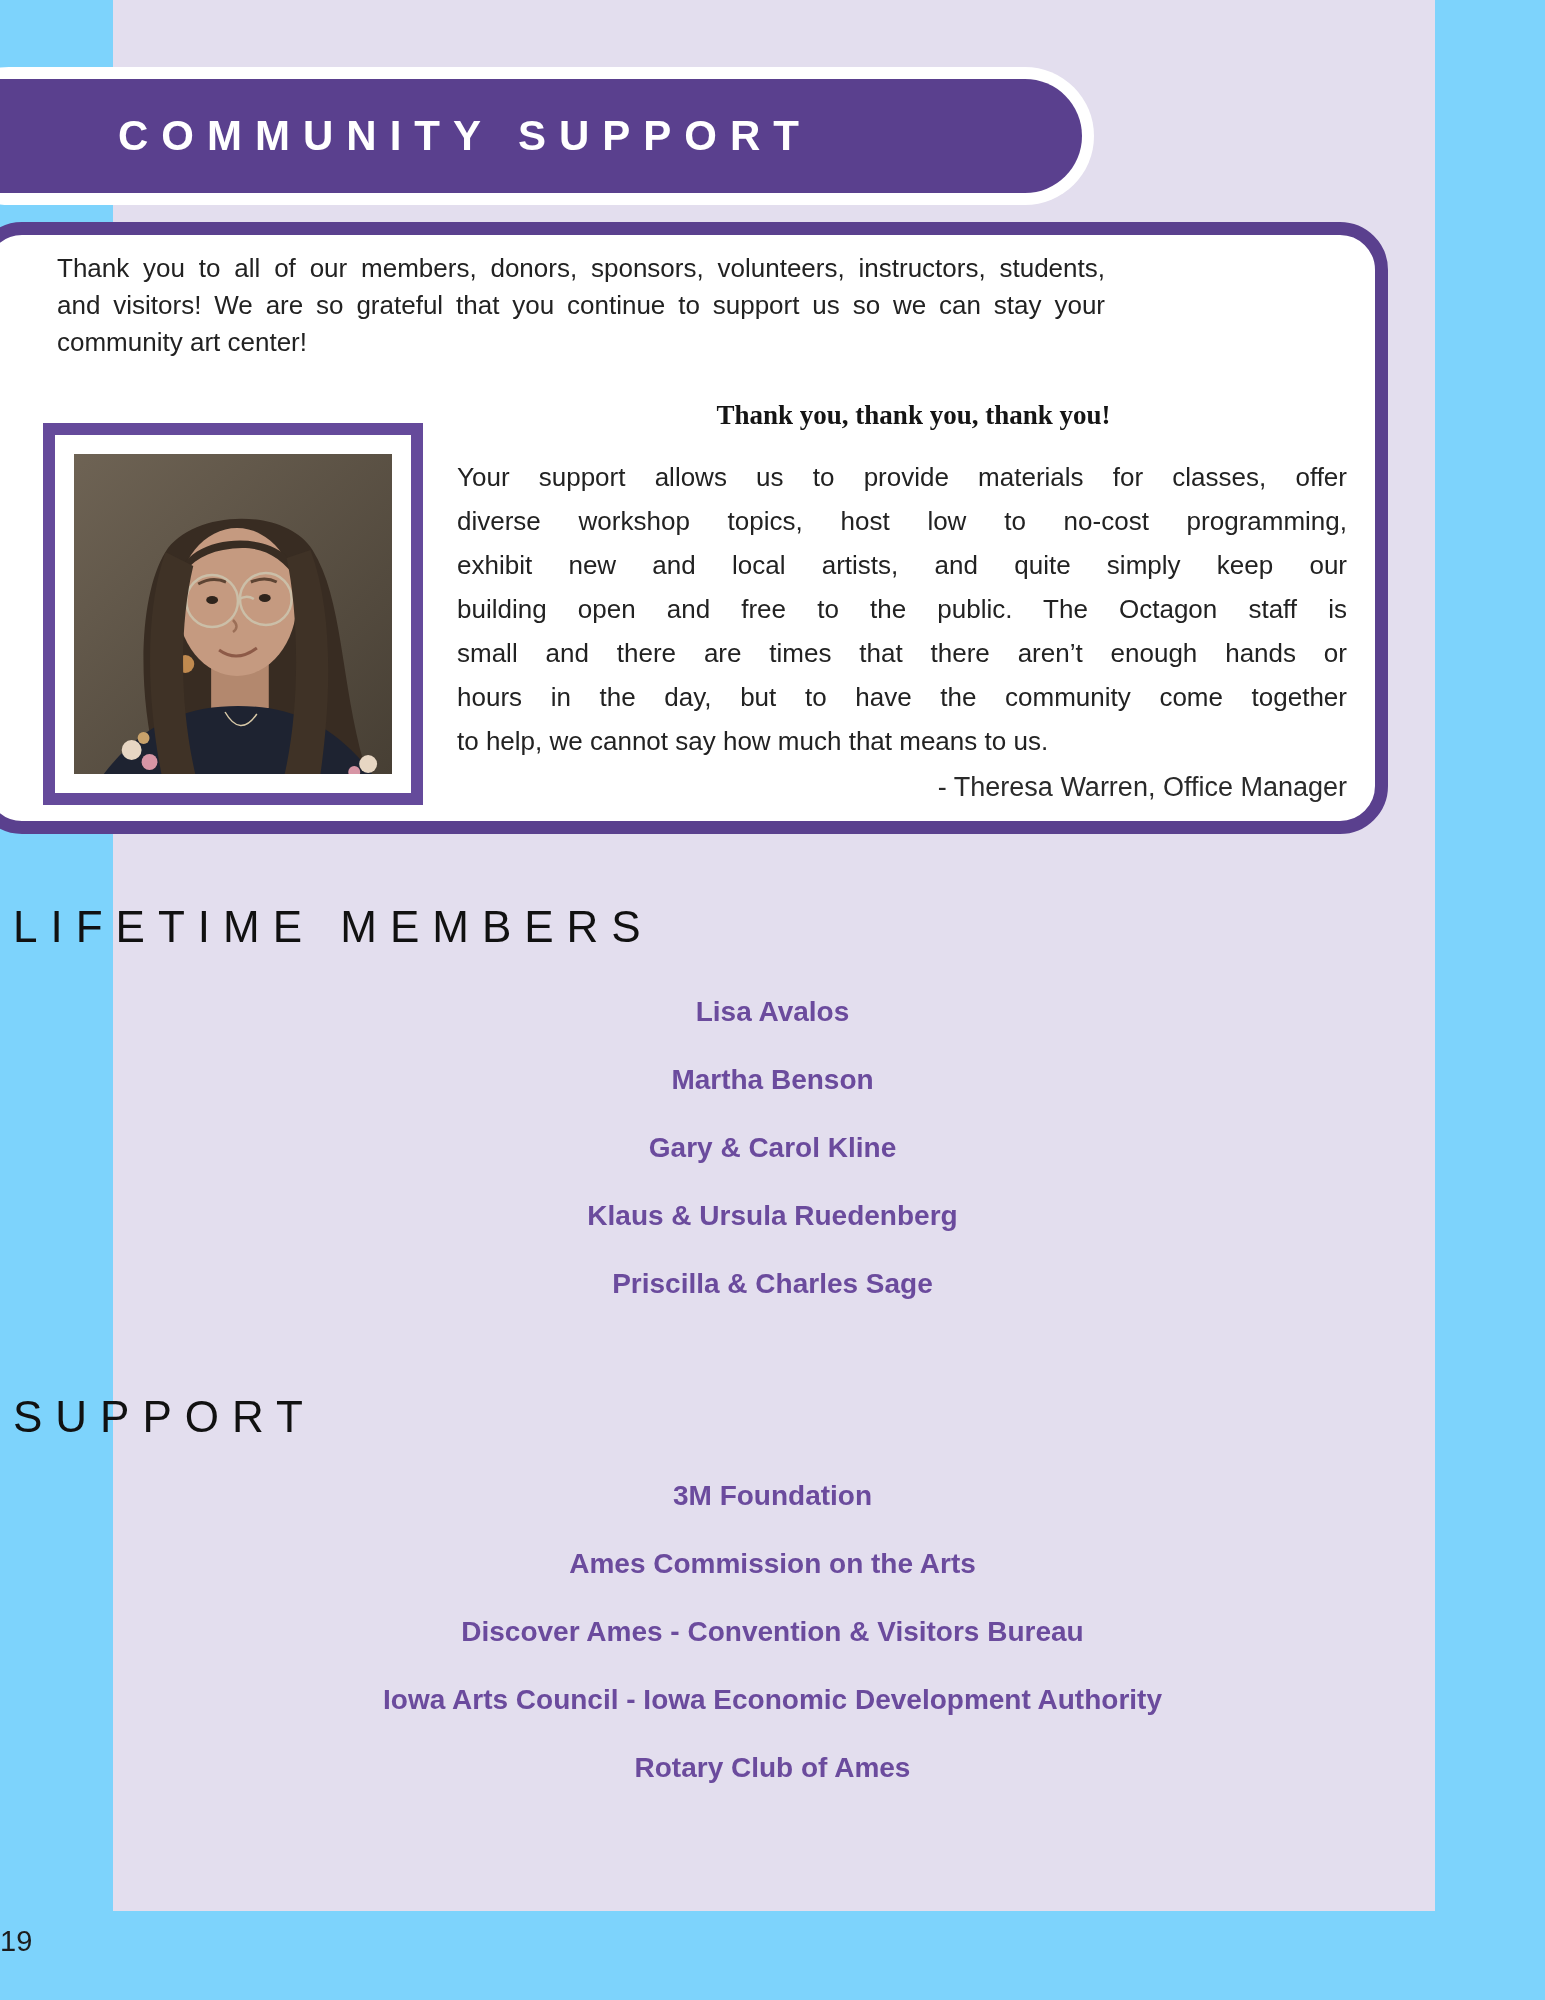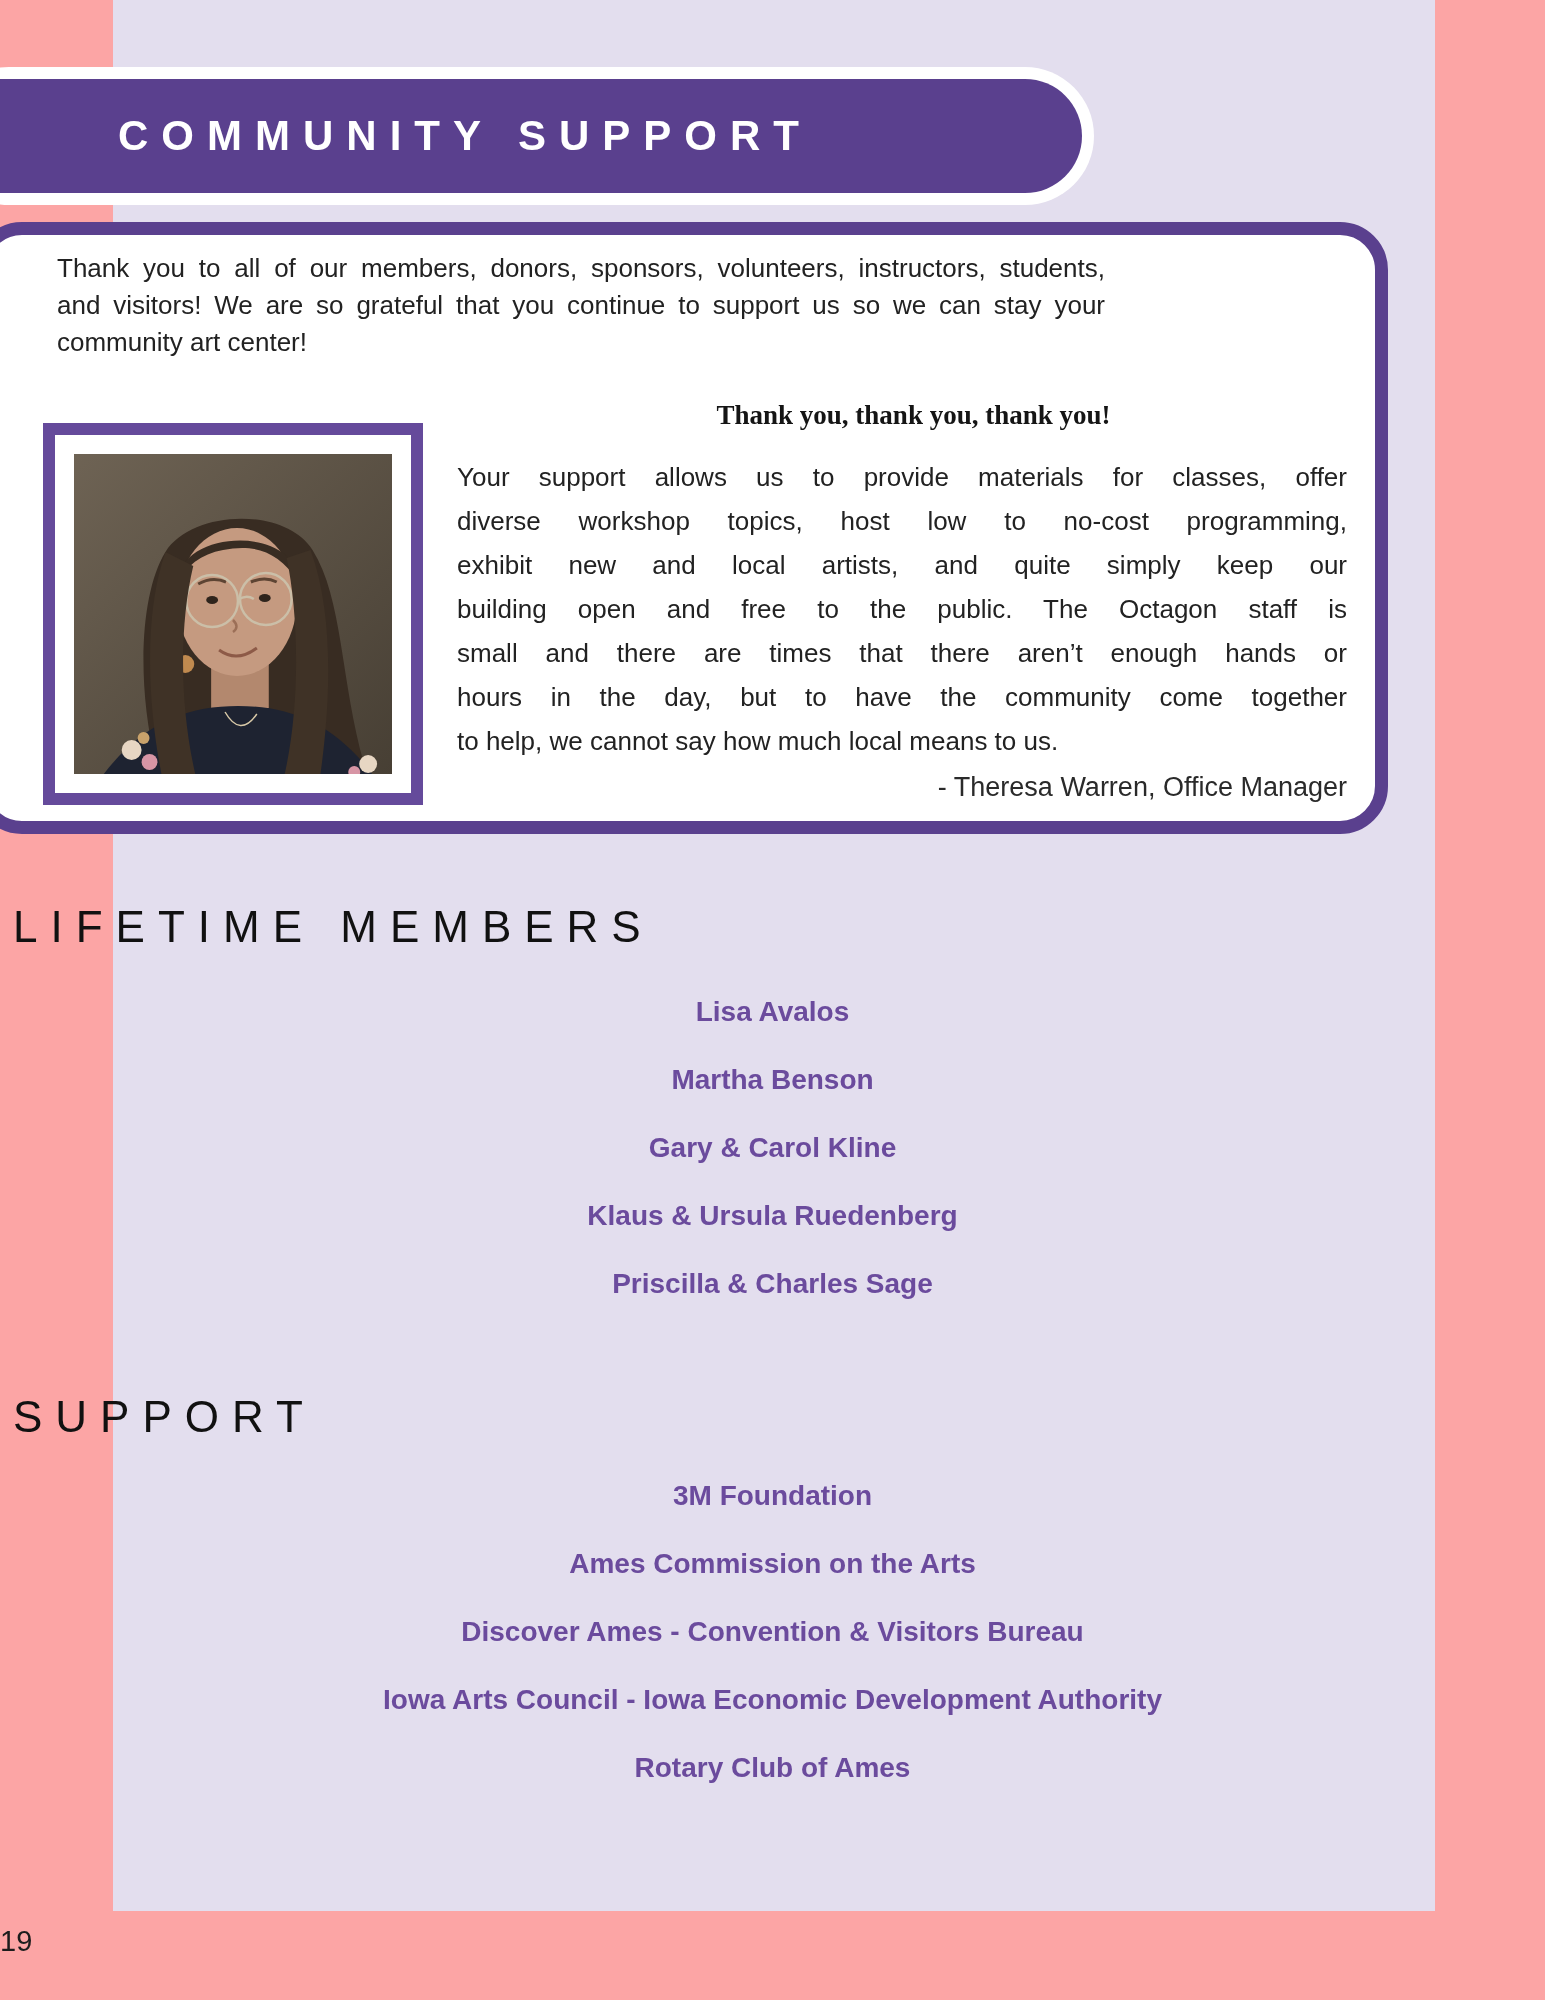--- a/index.html
+++ b/index.html
@@ -1,17 +1,17 @@
 <!DOCTYPE html>
 <html><head>
 <meta charset="utf-8">
 <style>
   html,body{margin:0;padding:0;background:#888;}
   .page{
-    position:relative;width:1545px;height:2000px;background:#fca5a5;
+    position:relative;width:1545px;height:2000px;background:#7dd3fc;
     overflow:hidden;margin:0 auto;
     font-family:"Liberation Sans",sans-serif;color:#1f1f1f;
   }
   
   .panel{position:absolute;left:113px;top:0;width:1322px;height:1911px;background:#e3deee;}
 
   
   .banner-outline{position:absolute;left:-60px;top:67px;width:1154px;height:138px;
     background:#ffffff;border-radius:69px;}
   .banner{position:absolute;left:-60px;top:79px;width:1142px;height:114px;
@@ -114,21 +114,21 @@
     </svg>
   </div>
 
   <div class="bodytext">
     <div class="jline">Your support allows us to provide materials for classes, offer</div>
     <div class="jline">diverse workshop topics, host low to no-cost programming,</div>
     <div class="jline">exhibit new and local artists, and quite simply keep our</div>
     <div class="jline">building open and free to the public. The Octagon staff is</div>
     <div class="jline">small and there are times that there aren’t enough hands or</div>
     <div class="jline">hours in the day, but to have the community come together</div>
-    <div class="last">to help, we cannot say how much local means to us.</div>
+    <div class="last">to help, we cannot say how much that means to us.</div>
   </div>
 
   <div class="signature">- Theresa Warren, Office Manager</div>
 
   <div class="section-heading lifetime-heading">LIFETIME MEMBERS</div>
   <div class="name-list lifetime-list">
     <div class="name-line">Lisa Avalos</div>
     <div class="name-line">Martha Benson</div>
     <div class="name-line">Gary &amp; Carol Kline</div>
     <div class="name-line">Klaus &amp; Ursula Ruedenberg</div>

